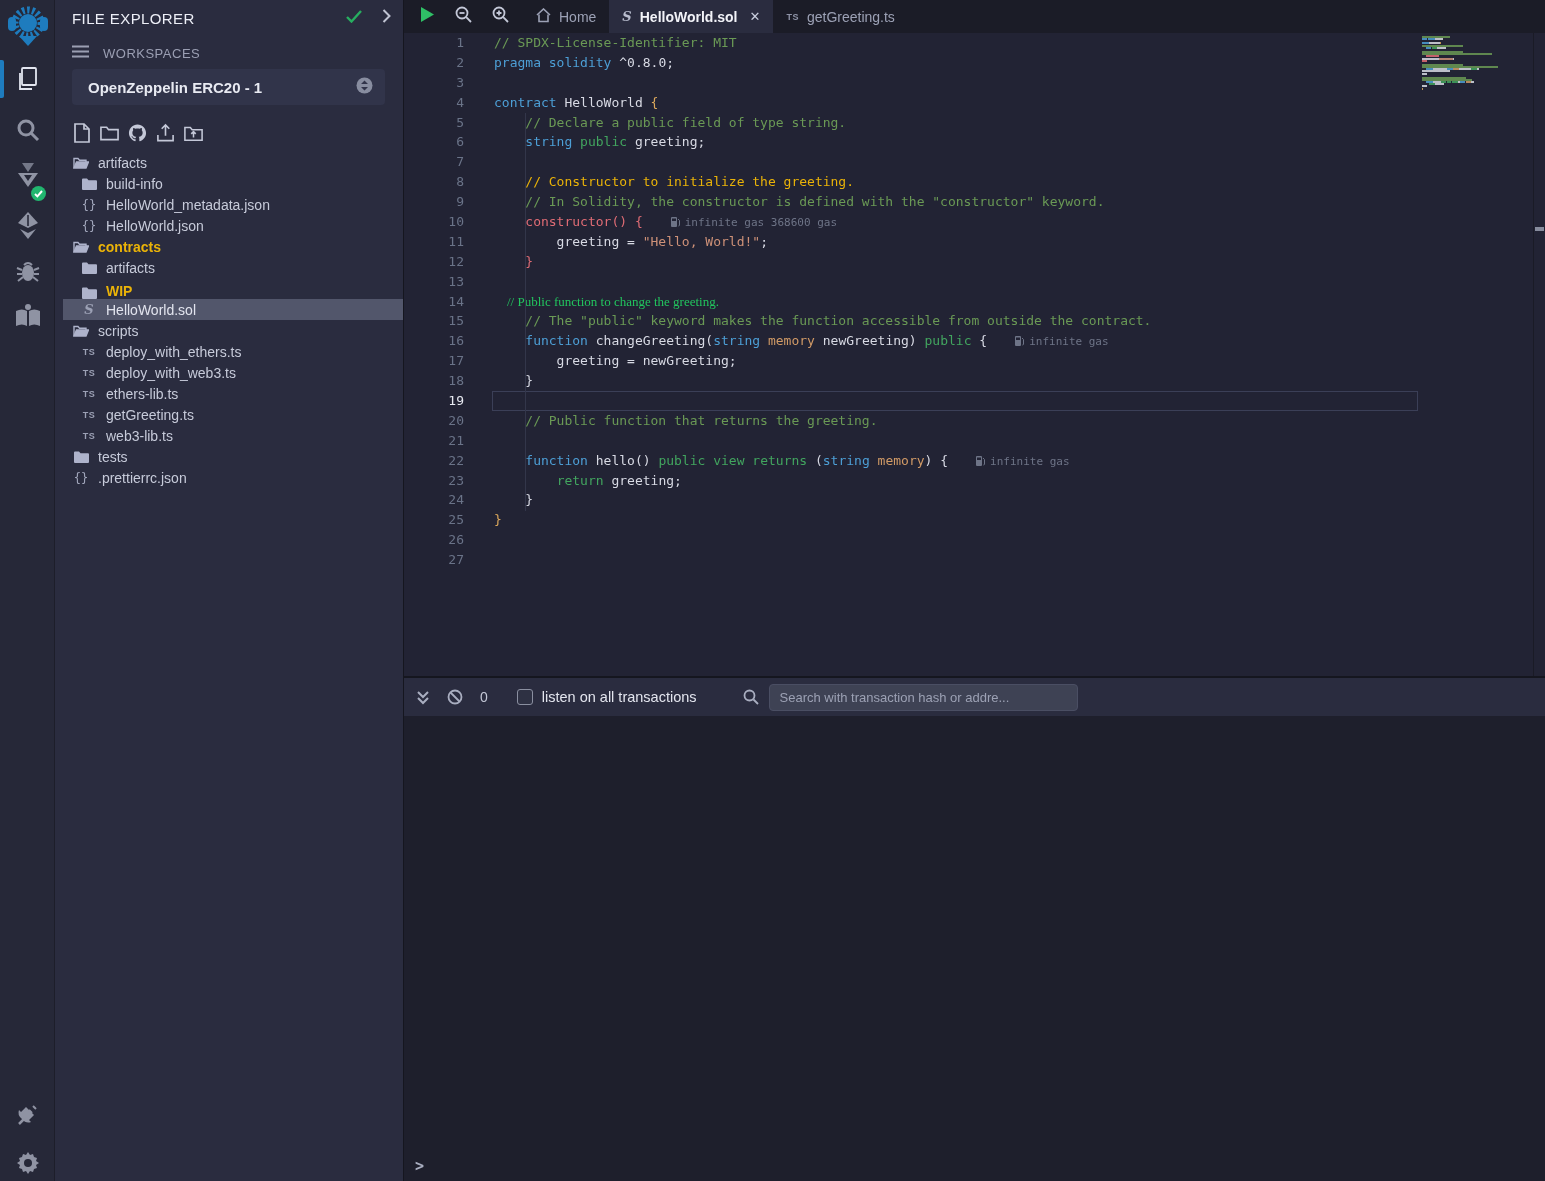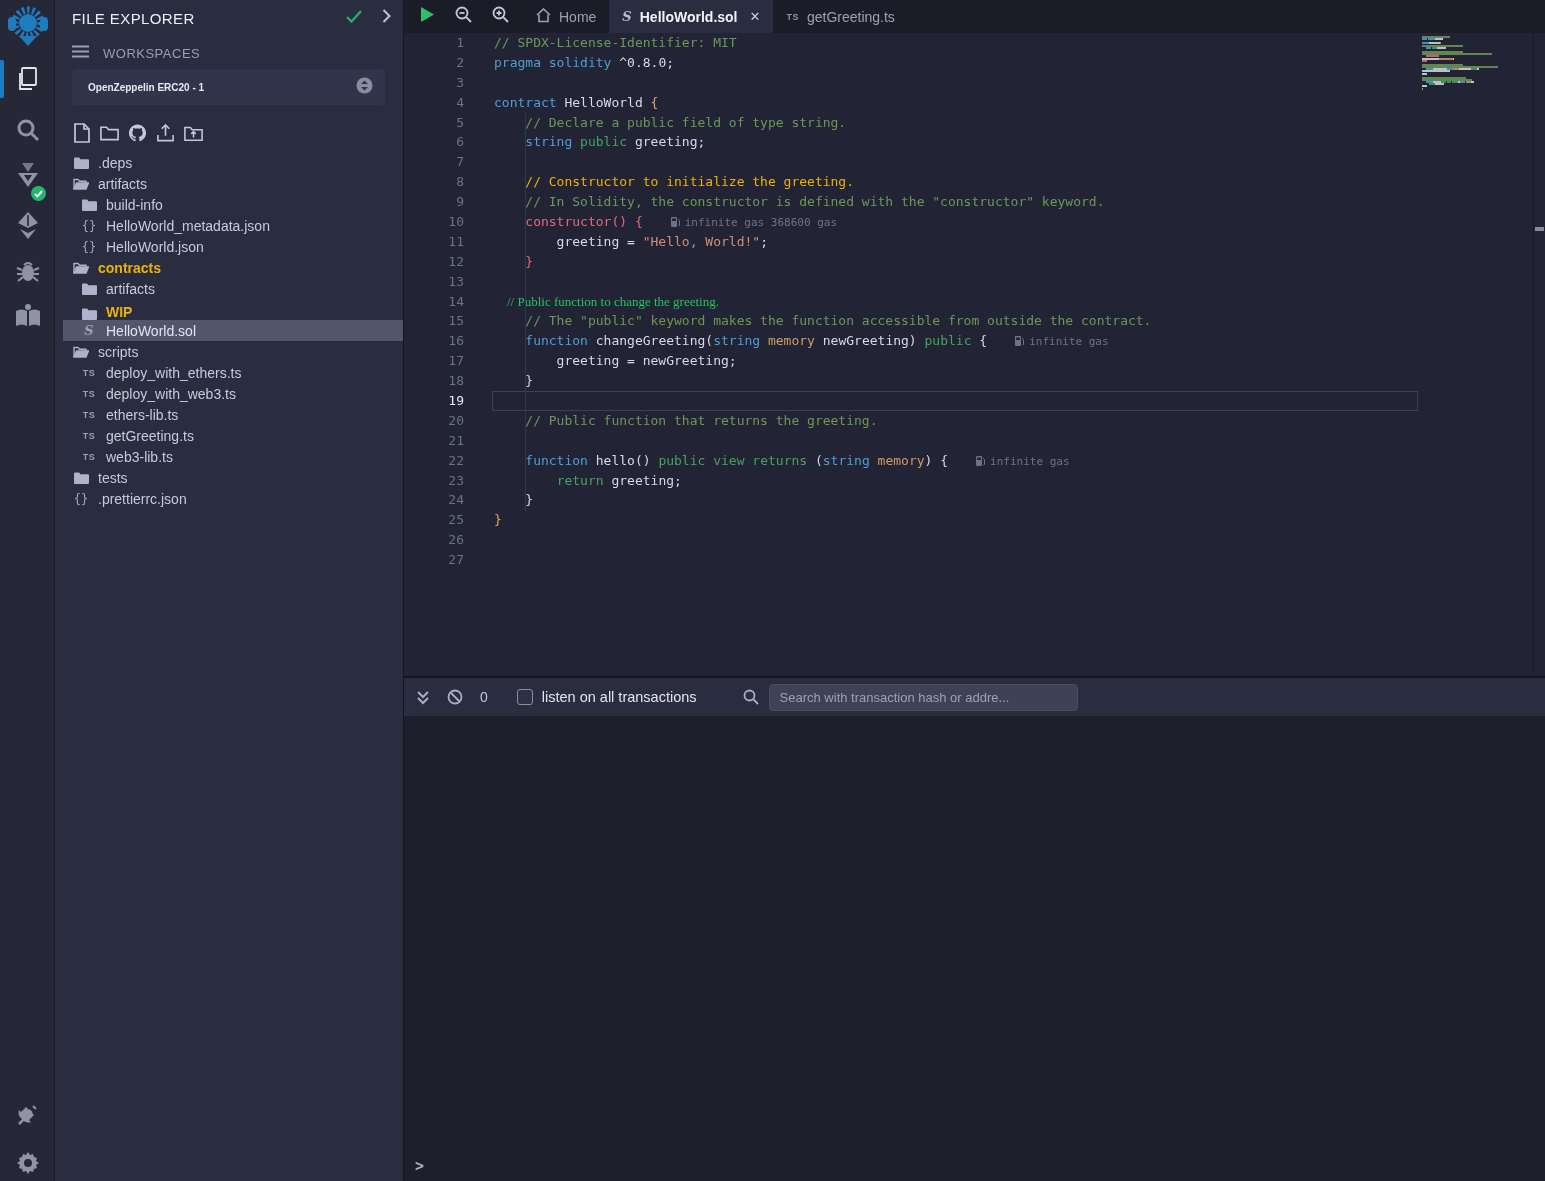--- a/index.html
+++ b/index.html
@@ -13,21 +13,21 @@
   .act-indicator { position:absolute; left:0; top:60px; width:4px; height:38px; background:#1E7CBE; border-radius:0 2px 2px 0; }
   .badge { position:absolute; right:9px; bottom:-3px; width:15px; height:15px; border-radius:50%; background:#21B66F; display:flex; align-items:center; justify-content:center; }
 
   
   .sidepanel { position:absolute; left:55px; top:0; width:349px; height:1181px; background:#2A2C3F; border-right:1px solid #15161F; }
   .fe-header { position:absolute; left:17px; top:7px; right:12px; height:22px; display:flex; align-items:center; }
   .fe-title { color:#EDEFF7; font-size:15px; letter-spacing:.4px; flex:1; }
   .ws-row { position:absolute; left:17px; top:44px; display:flex; align-items:center; gap:14px; }
   .ws-label { color:#9B9FB3; font-size:13px; letter-spacing:.5px; }
   .ws-dropdown { position:absolute; left:17px; top:69px; width:313px; height:36px; background:#31344A; border-radius:4px; display:flex; align-items:center; padding:0 12px 0 16px; cursor:pointer; }
-  .ws-value { color:#E8EAF2; font-size:10px; font-weight:bold; flex:1; }
+  .ws-value { color:#E8EAF2; font-size:15px; font-weight:bold; flex:1; }
   .fe-toolbar { position:absolute; left:17px; top:122px; display:flex; gap:9px; align-items:center; }
   .fe-toolbar .tbtn { width:19px; height:21px; display:flex; align-items:center; justify-content:center; cursor:pointer; }
 
   .tree { position:absolute; left:0; top:152px; right:0; }
   .tree-row { height:21px; display:flex; align-items:center; font-size:14px; color:#C7CBDA; cursor:pointer; }
   .tree-row .t-icon { width:18px; display:flex; justify-content:center; align-items:center; margin-right:8px; flex:none; }
   .tree-row.accent .t-label { color:#eab308;font-weight:bold; }
   .tree-row.selected { background:#52566B; margin-left:8px; color:#E2E4EE; }
   .t-glyph { font-family:"DejaVu Sans Mono", monospace; color:#A3A8BD; }
   .t-ts { font-size:9px; font-weight:bold; letter-spacing:.5px; color:#9CA1B5; }
@@ -214,28 +214,20 @@
       </span>
       <span class="tbtn">
         <svg width="21" height="18" viewBox="0 0 21 18" fill="none" stroke="#C4C8D8" stroke-width="1.7">
             <path d="M1 3 L7 3 L9 5.5 L20 5.5 L20 17 L1 17 Z"></path>
             <path d="M10.5 14 L10.5 8 M8 10 L10.5 7.5 L13 10"></path>
           </svg>
       </span>
     </div>
 
     <div class="tree">
-        <div class="tree-row" style="padding-left: 17px;">
-          <span class="t-icon">
-            <svg width="15" height="12" viewBox="0 0 15 12" fill="#AEB3CB">
-              <path d="M0 1.5 Q0 .5 1 .5 L5 .5 L6.5 2.2 L14 2.2 Q15 2.2 15 3.2 L15 11 Q15 12 14 12 L1 12 Q0 12 0 11 Z"></path>
-            </svg>
-          </span>
-          <span class="t-label">.deps</span>
-        </div>
         <div class="tree-row" style="padding-left: 17px;">
           <span class="t-icon">
             <svg width="16" height="12" viewBox="0 0 16 12" fill="none" stroke="#AEB3CB" stroke-width="1.4">
               <path d="M1 11 L1 1.5 L5 1.5 L6.5 3.2 L13 3.2 L13 5"></path>
               <path d="M1 11 L3.5 5 L15.5 5 L13 11 Z" fill="#AEB3CB"></path>
             </svg>
           </span>
           <span class="t-label">artifacts</span>
         </div>
         <div class="tree-row" style="padding-left: 25px;">

